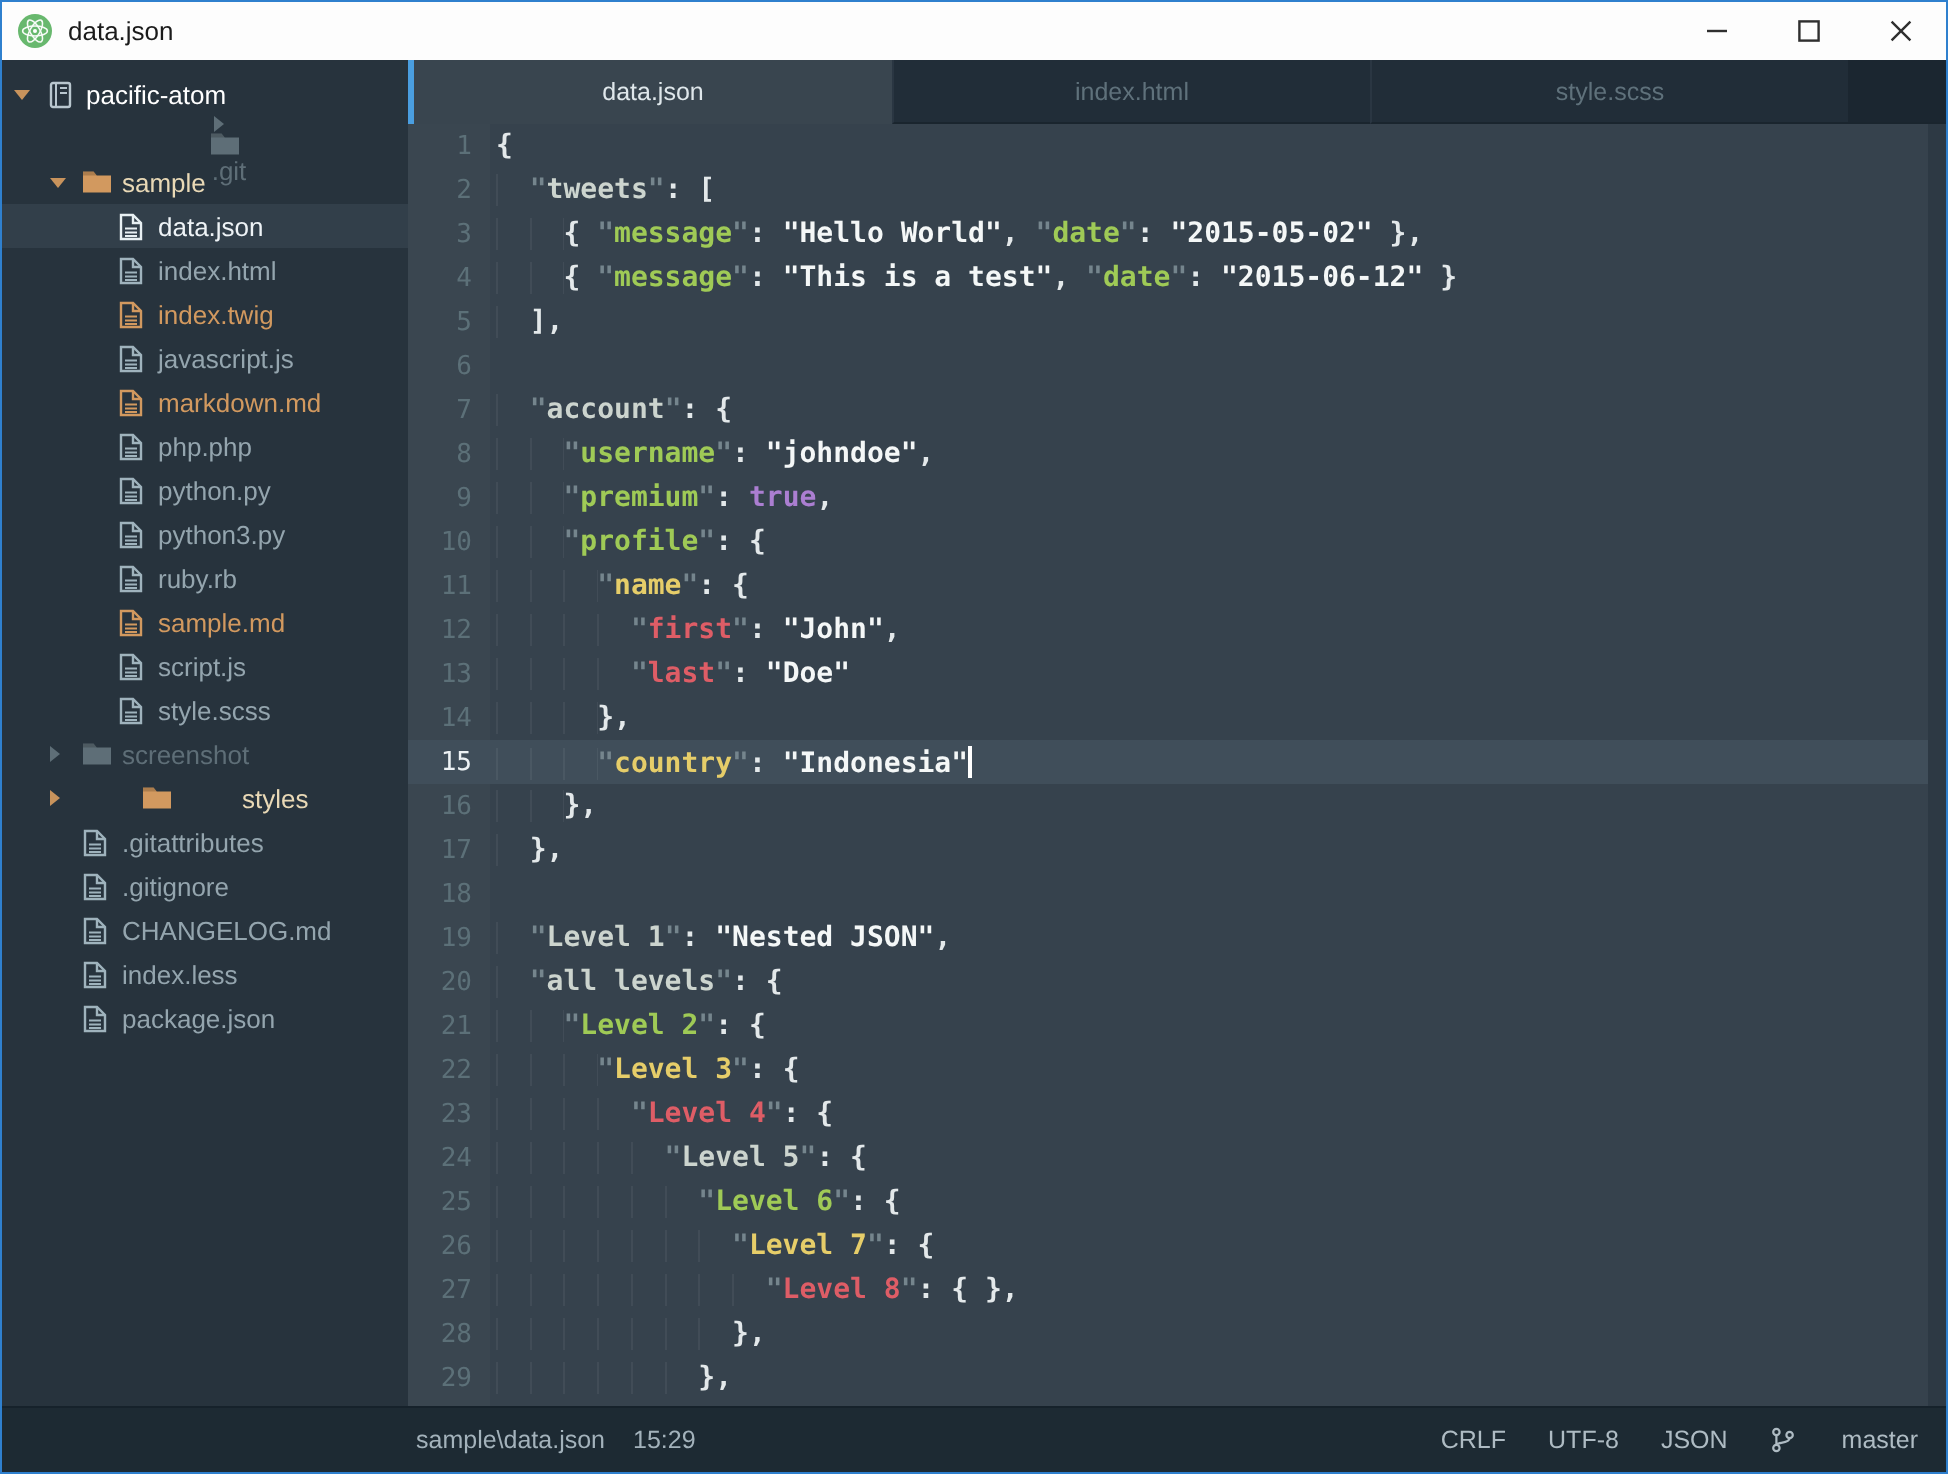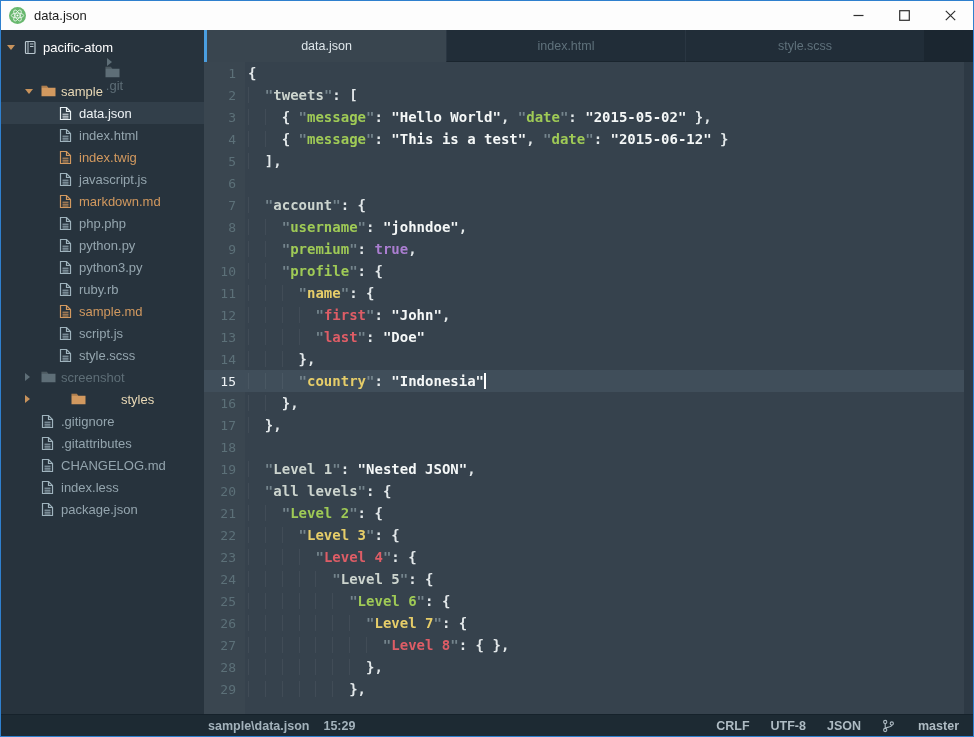--- a/index.html
+++ b/index.html
@@ -55,21 +55,21 @@
   .t-s{color:var(--syntax-string,#f4f7f7);}
   .t-b{color:var(--syntax-boolean,#ab7ed1);}
   .t-q{color:var(--syntax-quote,#75858d);}
   .t-k1{color:var(--syntax-key-l1,#ccd4ce);}
   .t-k2{color:var(--syntax-key-l2,#9fca56);}
   .t-k3{color:var(--syntax-key-l3,#e6cd69);}
   .t-k4{color:var(--syntax-key-l4,#de5d66);}
   .cursor{display:inline-block;width:2px;height:16px;background:#fff;vertical-align:-3px;}
   .scrollstrip{position:absolute;top:0;right:0;bottom:0;width:9px;background:#2d3944;}
   
-  .statusbar{height:22px;flex:none;background:var(--statusbar-bg,#1d2a33);border-top:1px solid #16222b;display:flex;align-items:center;font-size:12.5px;color:#a3b2bb;padding-left:207px;padding-right:14px;font-weight:bold;}
+  .statusbar{height:33px;flex:none;background:var(--statusbar-bg,#1d2a33);border-top:1px solid #16222b;display:flex;align-items:center;font-size:12.5px;color:#a3b2bb;padding-left:207px;padding-right:14px;}
   .sb-pos{margin-left:14px;}
   .sb-right{margin-left:auto;display:flex;align-items:center;gap:21px;color:#aebbc3;}
   .sb-branch{display:flex;align-items:center;gap:23px;}
 </style>
 </head>
 <body>
 
 <div class="window">
 
   <div class="titlebar">
@@ -327,34 +327,34 @@
           <span class="chev none">
             <i></i>
           </span>
           <span class="ticon">
             <svg width="13" height="15" viewBox="0 0 13 15" fill="none" stroke="#9fb3bd">
               <path stroke-width="1.2" d="M1.5 1.5h6l4 4v8h-10z"></path>
               <path stroke-width="1.2" d="M7.5 1.5v4h4"></path>
               <path stroke-width="1" d="M3.5 8.2h6M3.5 10.2h6M3.5 12h6"></path>
             </svg>
           </span>
+          <span class="label">.gitattributes</span>
+        </div>
+        <div class="trow " style="padding-left: 24px;">
+          <span class="chev none">
+            <i></i>
+          </span>
+          <span class="ticon">
+            <svg width="13" height="15" viewBox="0 0 13 15" fill="none" stroke="#9fb3bd">
+              <path stroke-width="1.2" d="M1.5 1.5h6l4 4v8h-10z"></path>
+              <path stroke-width="1.2" d="M7.5 1.5v4h4"></path>
+              <path stroke-width="1" d="M3.5 8.2h6M3.5 10.2h6M3.5 12h6"></path>
+            </svg>
+          </span>
           <span class="label">.gitignore</span>
-        </div>
-        <div class="trow " style="padding-left: 24px;">
-          <span class="chev none">
-            <i></i>
-          </span>
-          <span class="ticon">
-            <svg width="13" height="15" viewBox="0 0 13 15" fill="none" stroke="#9fb3bd">
-              <path stroke-width="1.2" d="M1.5 1.5h6l4 4v8h-10z"></path>
-              <path stroke-width="1.2" d="M7.5 1.5v4h4"></path>
-              <path stroke-width="1" d="M3.5 8.2h6M3.5 10.2h6M3.5 12h6"></path>
-            </svg>
-          </span>
-          <span class="label">.gitattributes</span>
         </div>
         <div class="trow " style="padding-left: 24px;">
           <span class="chev none">
             <i></i>
           </span>
           <span class="ticon">
             <svg width="13" height="15" viewBox="0 0 13 15" fill="none" stroke="#9fb3bd">
               <path stroke-width="1.2" d="M1.5 1.5h6l4 4v8h-10z"></path>
               <path stroke-width="1.2" d="M7.5 1.5v4h4"></path>
               <path stroke-width="1" d="M3.5 8.2h6M3.5 10.2h6M3.5 12h6"></path>

